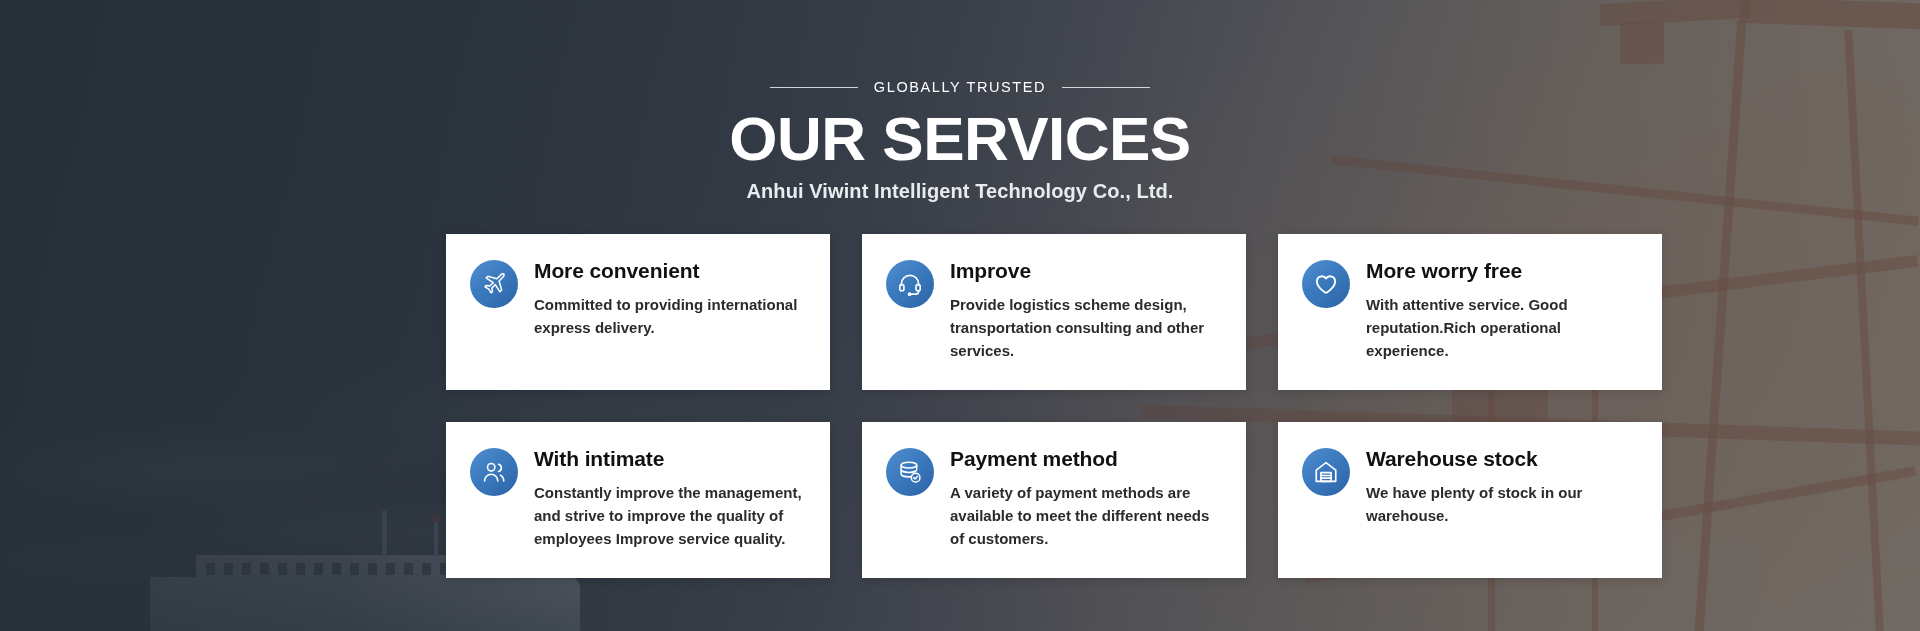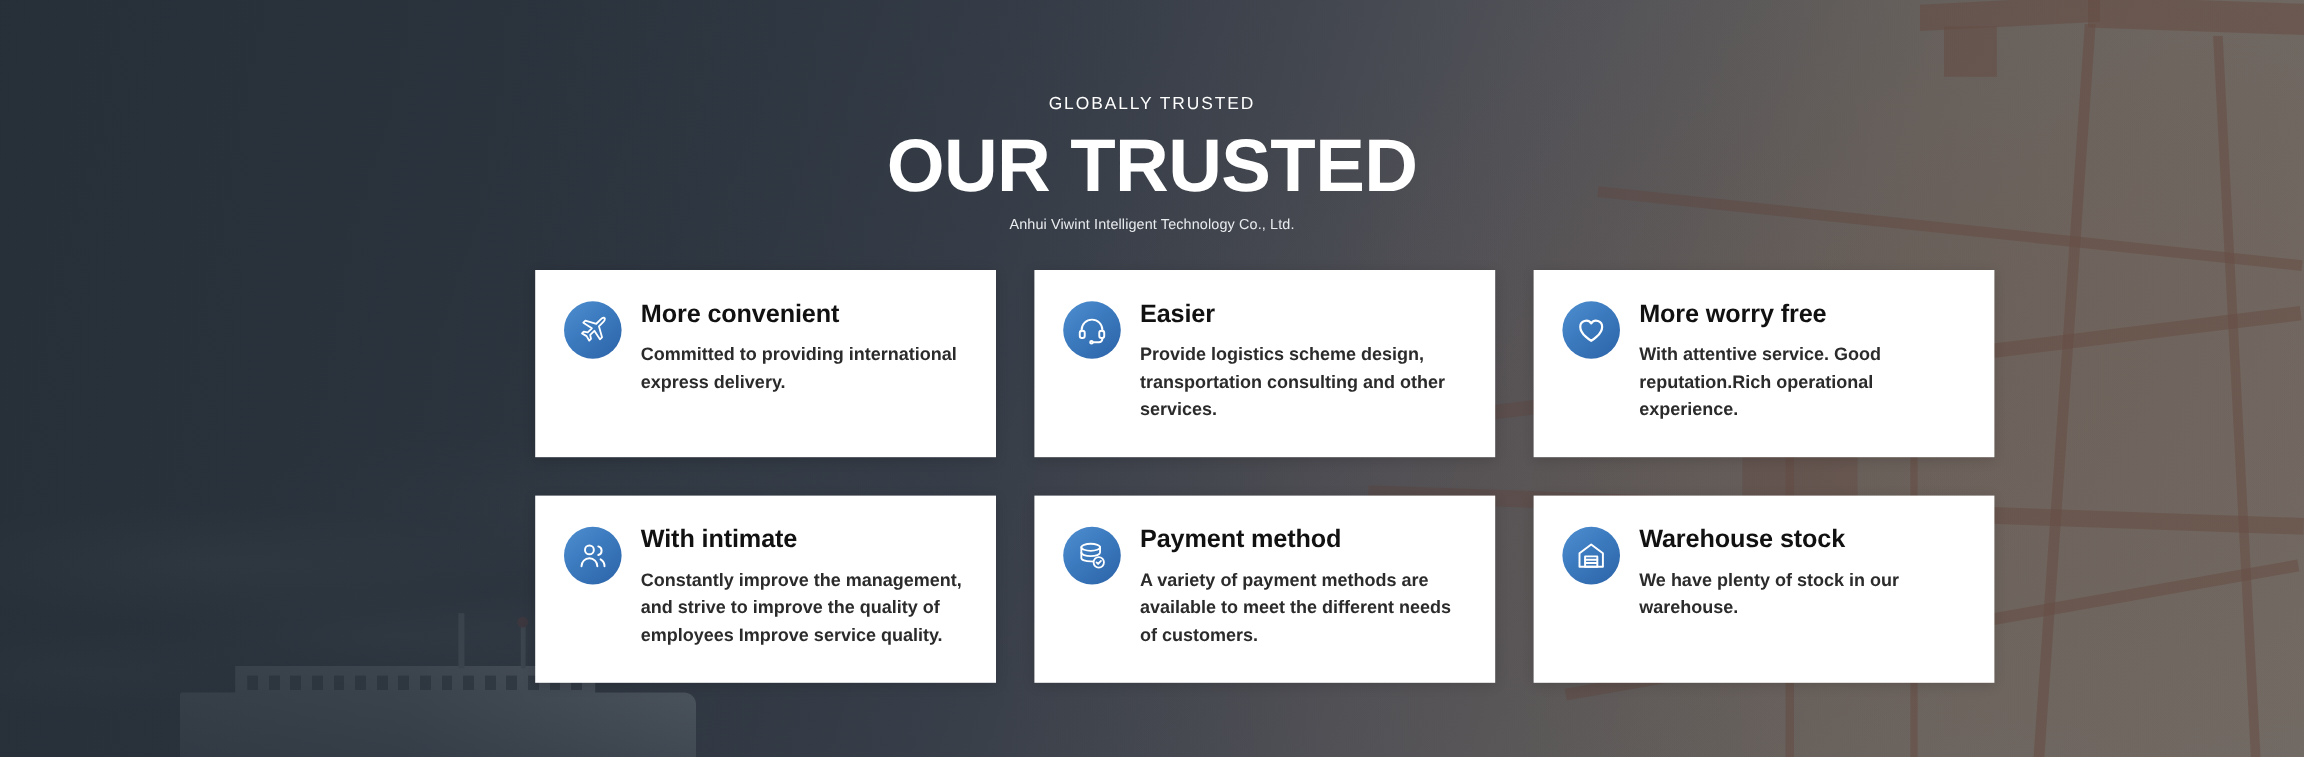--- a/index.html
+++ b/index.html
@@ -132,21 +132,20 @@
   .section-head {
     text-align: center;
     padding-top: 78px;
   }
   .eyebrow-row {
     display: flex;
     align-items: center;
     justify-content: center;
     gap: 16px;
     height: 18px;
-    flex-direction: column;
   }
   .eyebrow-rule {
     width: 88px;
     height: 1px;
     background: rgba(255,255,255,0.78);
   }
   .eyebrow-text {
     font-size: 14.5px;
     letter-spacing: 1.6px;
     color: #ffffff;
@@ -156,23 +155,23 @@
   .section-title {
     margin-top: 10px;
     font-size: 62px;
     line-height: 66px;
     font-weight: 700;
     color: #ffffff;
     letter-spacing: -0.5px;
   }
   .section-sub {
     margin-top: 8px;
-    font-size: 12px;
+    font-size: 20px;
     color: #e9ecef;
-    font-weight: 400;
+    font-weight: 700;
     letter-spacing: .1px;
   }
 
   
   .cards {
     margin: 0 auto;
     margin-top: 31px;
     width: 1028px;
     display: grid;
     grid-template-columns: repeat(3, 384px);
@@ -249,21 +248,21 @@
   <div class="bg-veil"></div>
 
   <div class="content">
 
     <div class="section-head">
       <div class="eyebrow-row">
         <span class="eyebrow-rule"></span>
         <span class="eyebrow-text">GLOBALLY TRUSTED</span>
         <span class="eyebrow-rule"></span>
       </div>
-      <h1 class="section-title">OUR TRUSTED</h1>
+      <h1 class="section-title">OUR SERVICES</h1>
       <div class="section-sub">Anhui Viwint Intelligent Technology Co., Ltd.</div>
     </div>
 
     <div class="cards">
 
       <div class="card">
         <span class="card-icon">
           <svg width="26" height="26" viewBox="0 0 24 24" fill="none" stroke="#ffffff" stroke-width="1.4" stroke-linejoin="round" stroke-linecap="round">
             <path d="M21.3 3.1c-.7-.7-2-.5-3 .5l-3.6 3.6-8.4-2.4-1.6 1.6 6.6 4.3-3.2 3.2-3.1-.6-1.3 1.3 3.5 2.1 2.1 3.5 1.3-1.3-.6-3.1 3.2-3.2 4.3 6.6 1.6-1.6-2.4-8.4 3.6-3.6c1-1 1.2-2.3.5-3z"></path>
           </svg>
@@ -278,21 +277,21 @@
         <span class="card-icon">
           <svg width="26" height="26" viewBox="0 0 24 24" fill="none" stroke="#ffffff" stroke-width="1.5" stroke-linejoin="round" stroke-linecap="round">
             <path d="M4 13v-1a8 8 0 0 1 16 0v1"></path>
             <rect x="2.6" y="12.6" width="3.8" height="5.6" rx="1.6"></rect>
             <rect x="17.6" y="12.6" width="3.8" height="5.6" rx="1.6"></rect>
             <path d="M20 18.2v.6a2.6 2.6 0 0 1-2.6 2.6H13"></path>
             <circle cx="11.6" cy="21.4" r="1"></circle>
           </svg>
         </span>
         <div class="card-body">
-          <div class="card-title">Easier</div>
+          <div class="card-title">Improve</div>
           <div class="card-desc">Provide logistics scheme design, transportation consulting and other services.</div>
         </div>
       </div>
 
       <div class="card">
         <span class="card-icon">
           <svg width="26" height="26" viewBox="0 0 24 24" fill="none" stroke="#ffffff" stroke-width="1.7" stroke-linejoin="round" stroke-linecap="round">
             <path d="M12 20.3S3.6 15.4 3.6 9.6A4.6 4.6 0 0 1 12 6.9a4.6 4.6 0 0 1 8.4 2.7c0 5.8-8.4 10.7-8.4 10.7z"></path>
           </svg>
         </span>

